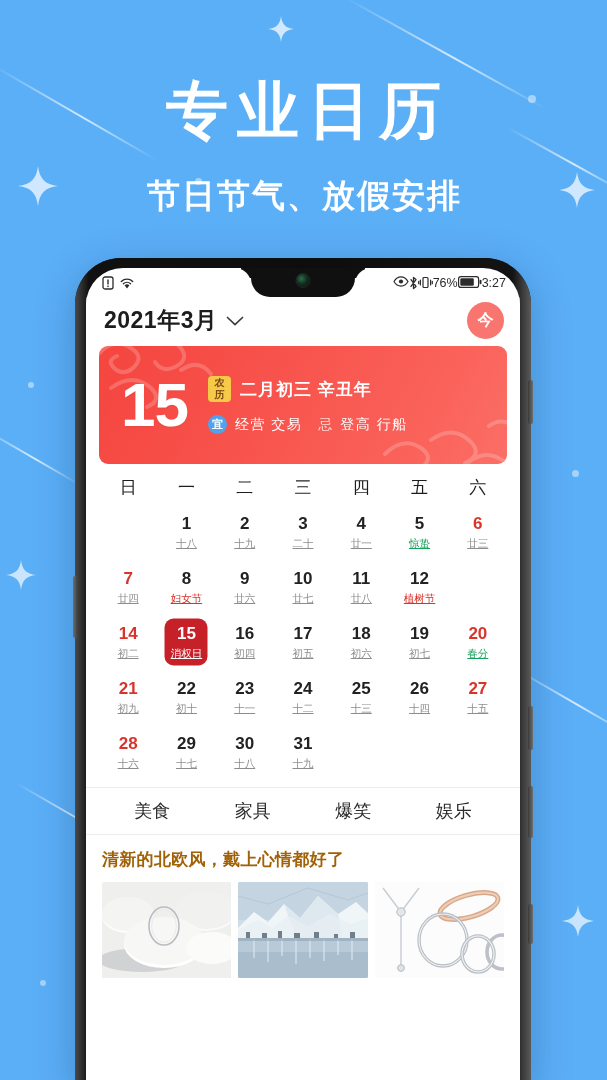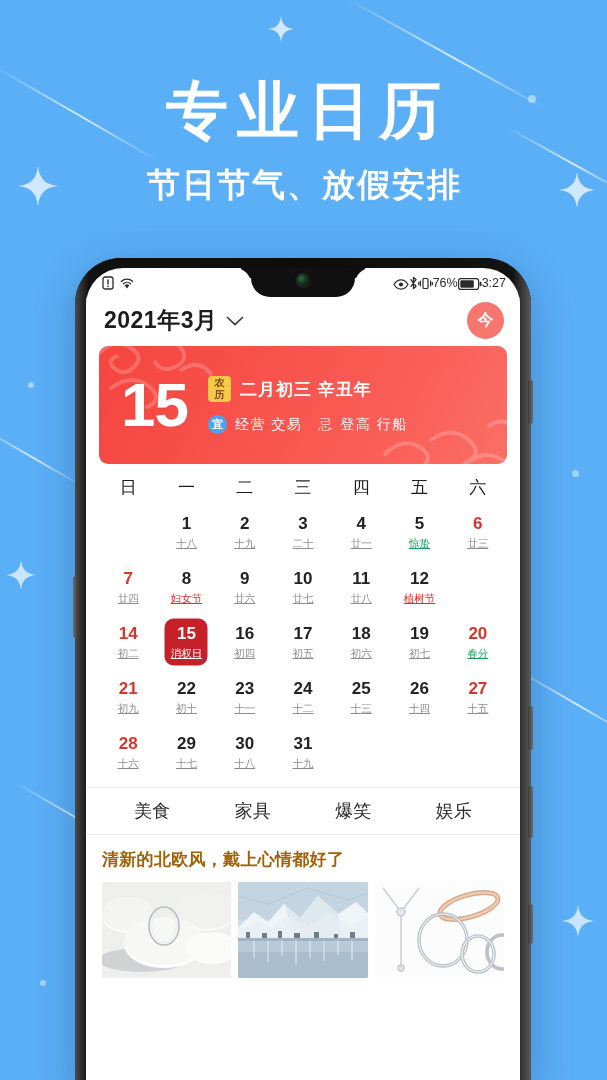--- a/index.html
+++ b/index.html
@@ -21,21 +21,21 @@
   .sparkle svg { display:block; }
   .dot { position:absolute; border-radius:50%; background:rgba(255,255,255,.45); }
 
   
   #hero { position:absolute; top:78px; left:0; width:607px; text-align:center; z-index:4; }
   #hero .t1 {
     font-size:62px; font-weight:bold; color:#ffffff; letter-spacing:9px;
     line-height:1.05; text-indent:9px;
   }
   #hero .t2 {
-    margin-top:20px; font-size:33px; font-weight:bold; color:#ffffff;
+    margin-top:31px; font-size:33px; font-weight:bold; color:#ffffff;
     letter-spacing:2px; text-indent:2px;
   }
 
   
   #phone {
     position:absolute; left:75px; top:258px; width:456px; height:830px;
     border-radius:46px 46px 0 0;
     background:#171717;
     box-shadow:0 10px 40px rgba(0,40,90,.28);
     z-index:5;
@@ -75,21 +75,21 @@
     background:radial-gradient(circle at 38% 36%, #2f6d4a 0%, #123021 45%, #0a0a0a 100%);
     border:1px solid #262626;
   }
 
   
   #statusbar {
     position:relative; height:29px; display:flex; align-items:center;
     padding:0 14px 0 16px; font-size:12.5px; color:#2b2b2b; z-index:11;
   }
   #statusbar .left { display:flex; align-items:center; gap:5px; }
-  #statusbar .right { margin-left:auto; display:flex; align-items:flex-end; }
+  #statusbar .right { margin-left:auto; display:flex; align-items:flex-start; }
   .sbtxt { font-size:12.5px; color:#2b2b2b; letter-spacing:0; }
   .ic { display:block; }
 
   
   #titlerow {
     display:flex; align-items:center; height:46px; padding:0 16px 0 18px;
     background:#fff;
   }
   #monthtitle { font-size:23px; font-weight:bold; color:#1d1d1d; letter-spacing:.5px; }
   #chev { margin-left:9px; margin-top:3px; }

